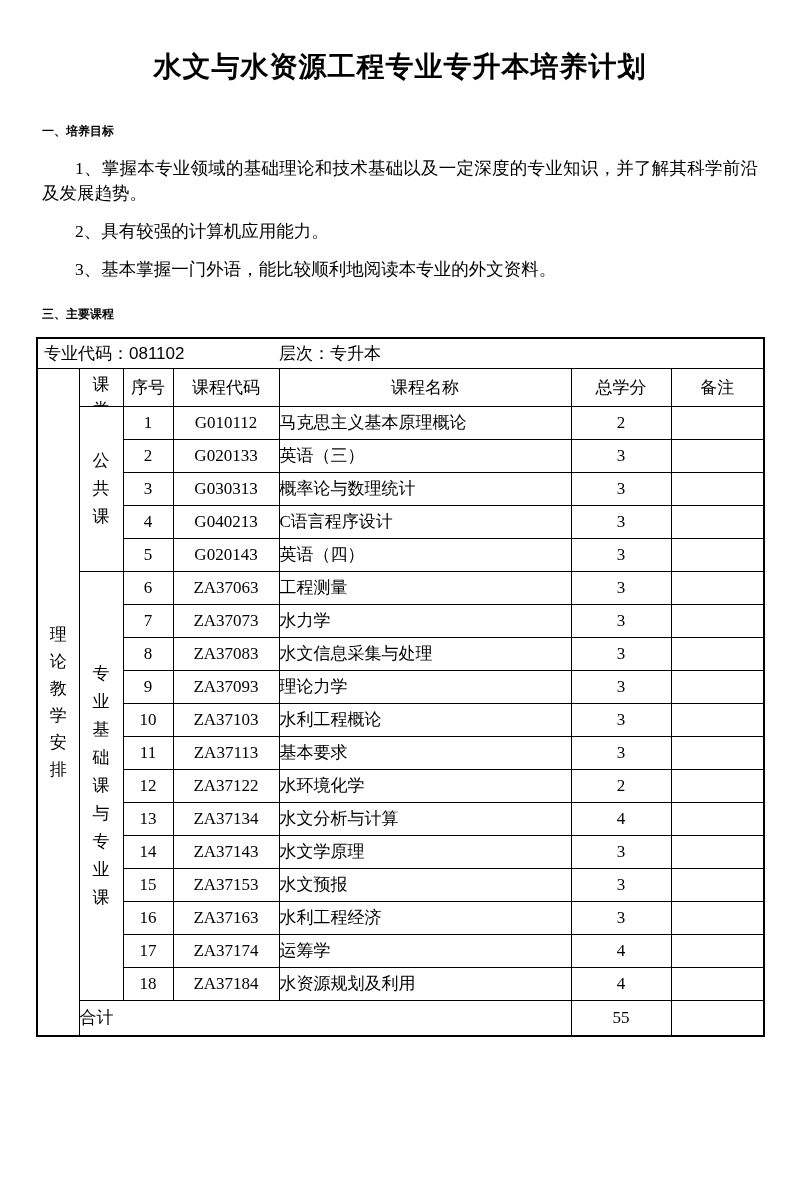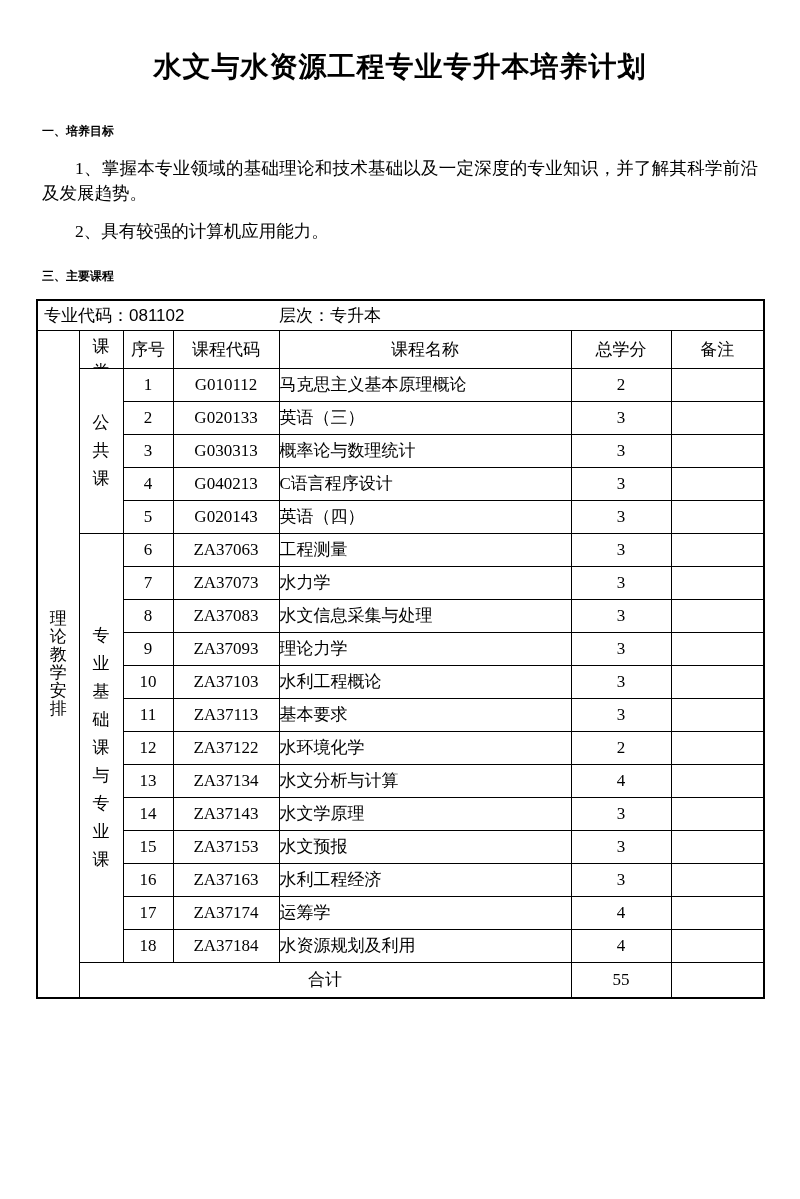--- a/index.html
+++ b/index.html
@@ -89,38 +89,39 @@
     word-break: break-all;
     text-align: center;
   }
   .category-header-text {
     height: 34px;
     line-height: 25px;
     padding-top: 3px;
     overflow: hidden;
   }
   .cat-text  { line-height: 28px; }
-  .group-text { line-height: 18px; }
+  .group-text { line-height: 27px; }
 
   td.c-seq, td.c-credit, td.c-code { text-align: center; }
   td.c-name { text-align: left; padding-left: 7px; }
-  td.total-label-cell { text-align: center; }
+  td.total-label-cell { text-align: left; }
   td.total-credit-cell { text-align: center; }
 </style>
 </head>
 <body>
 
 <div class="page">
 
   <h1 class="doc-title">水文与水资源工程专业专升本培养计划</h1>
 
   <h2 class="section-heading heading-1">一、培养目标</h2>
 
   <p class="req-item">1、掌握本专业领域的基础理论和技术基础以及一定深度的专业知识，并了解其科学前沿及发展趋势。</p>
   <p class="req-item">2、具有较强的计算机应用能力。</p>
+  <p class="req-item">3、基本掌握一门外语，能比较顺利地阅读本专业的外文资料。</p>
 
   <h2 class="section-heading heading-3">三、主要课程</h2>
 
   <table class="course-table">
     <colgroup>
       <col style="width:42px">
       <col style="width:44px">
       <col style="width:50px">
       <col style="width:106px">
       <col style="width:292px">

